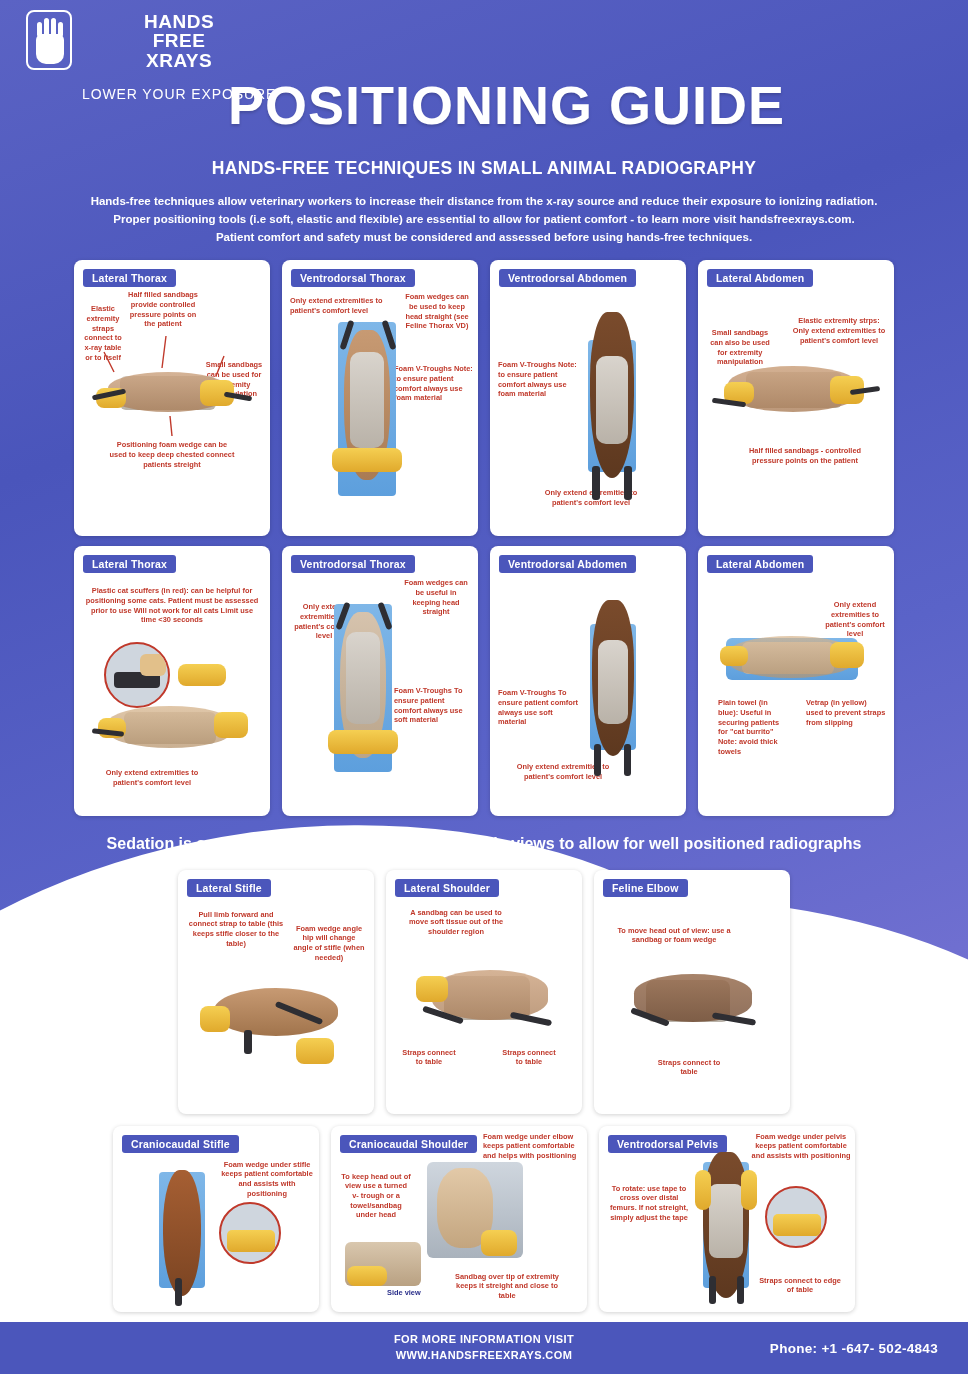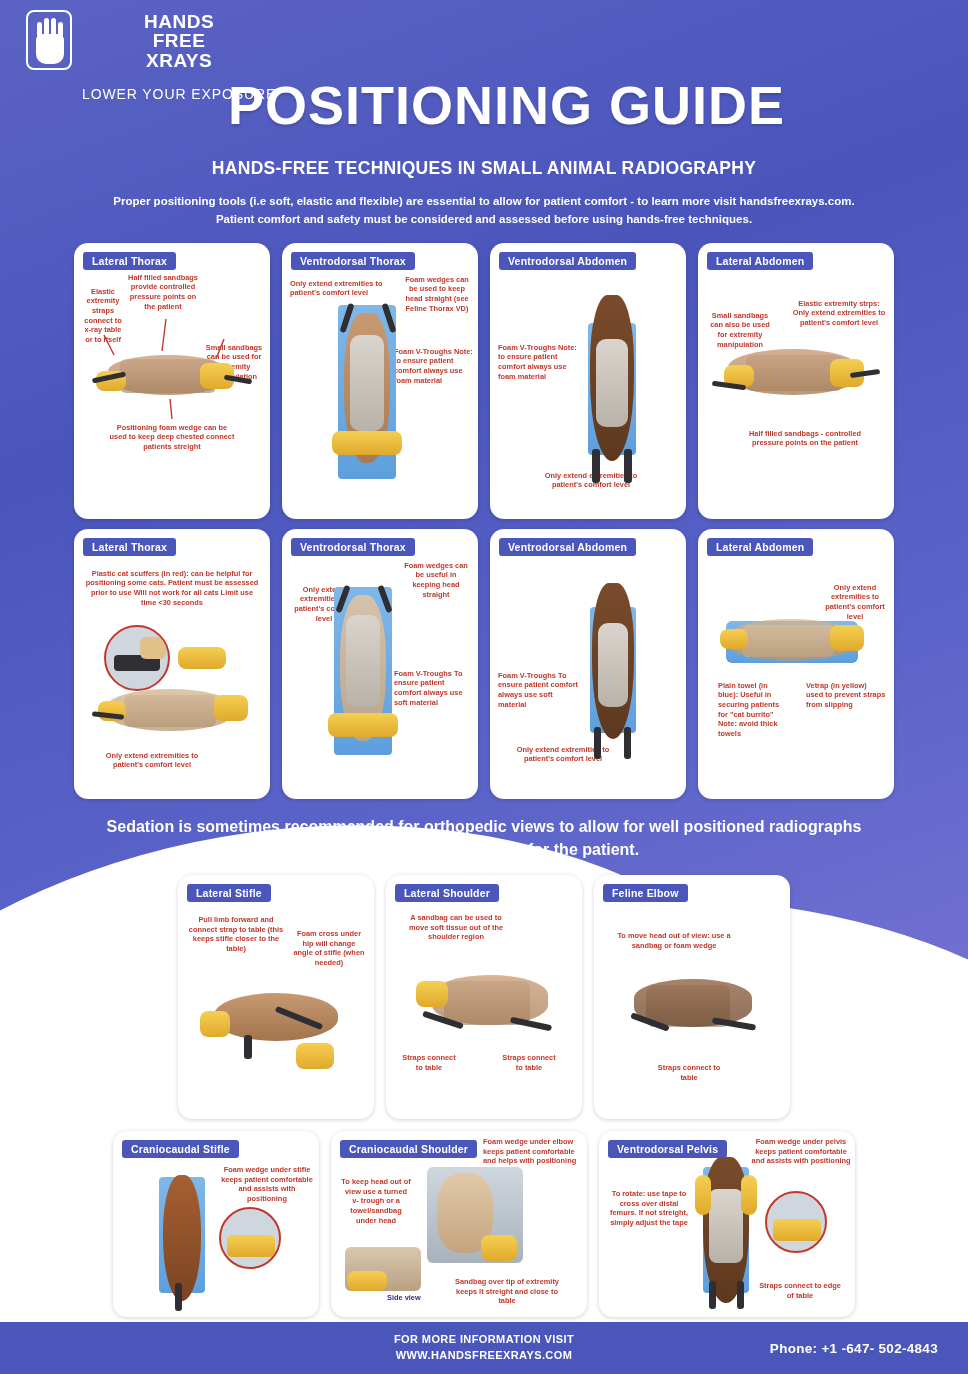--- a/index.html
+++ b/index.html
@@ -88,21 +88,21 @@
 
   .grid {
     position: relative; z-index: 3;
     display: flex; flex-wrap: wrap;
     gap: 12px;
     padding: 16px 56px 0 56px;
     justify-content: center;
   }
   .card {
     background: #ffffff;
-    border-radius: 14px;
+    border-radius: 8px;
     position: relative;
     box-shadow: 0 1px 4px rgba(0,0,0,.18);
     overflow: hidden;
   }
   .card-label {
     display:inline-block;
     background: #4b56bb;
     color: #fff;
     font-size: 10.5px;
     font-weight: bold;
@@ -188,20 +188,21 @@
         <span class="l1">HANDS</span>
         <span class="l2">FREE</span>
         <span class="l3">XRAYS</span>
         <span class="tag">LOWER YOUR EXPOSURE</span>
       </div>
     </div>
 
     <div class="title">POSITIONING GUIDE</div>
     <div class="subtitle">HANDS-FREE TECHNIQUES IN SMALL ANIMAL RADIOGRAPHY</div>
     <div class="intro">
+      <div>Hands-free techniques allow veterinary workers to increase their distance from the x-ray source and reduce their exposure to ionizing radiation.</div>
       <div>Proper positioning tools (i.e soft, elastic and flexible) are essential to allow for patient comfort - to learn more visit handsfreexrays.com.</div>
       <div>Patient comfort and safety must be considered and assessed before using hands-free techniques.</div>
     </div>
   </div>
 
   <div class="grid" style="padding-top:14px;">
 
     <div class="card" style="width:196px;height:276px;">
       <div class="card-label">Lateral Thorax</div>
       <div class="note red" style="left:8px;top:44px;width:42px;text-align:center;">Elastic extremity straps connect to x-ray table or to itself</div>
@@ -311,29 +312,28 @@
       <div class="anim vtrough" style="left:28px;top:92px;width:132px;height:42px;border-radius:6px;"></div>
       <div class="anim xray" style="left:44px;top:96px;width:92px;height:32px;"></div>
       <div class="anim body-tan" style="left:30px;top:90px;width:126px;height:42px;opacity:.7;background:linear-gradient(180deg,#d6b48c,#b8956d);"></div>
       <div class="anim sandbag" style="left:22px;top:100px;width:28px;height:20px;"></div>
       <div class="anim sandbag" style="left:132px;top:96px;width:34px;height:26px;"></div>
     </div>
   </div>
 
   <div class="band">
     <div>Sedation is sometimes recommended for orthopedic views to allow for well positioned radiographs</div>
-    <div>while providing analgesia for the patient.</div>
   </div>
 
   <div class="grid" style="padding-top:14px;">
 
     <div class="card" style="width:196px;height:244px;">
       <div class="card-label">Lateral Stifle</div>
       <div class="note red" style="left:8px;top:40px;width:100px;text-align:center;">Pull limb forward and connect strap to table (this keeps stifle closer to the table)</div>
-      <div class="note red" style="left:114px;top:54px;width:74px;text-align:center;">Foam cross under hip will change angle of stifle (when needed)</div>
+      <div class="note red" style="left:114px;top:54px;width:74px;text-align:center;">Foam wedge angle hip will change angle of stifle (when needed)</div>
       <div class="anim body-tan" style="left:36px;top:118px;width:124px;height:48px;border-radius:50%/46%;background:linear-gradient(180deg,#c79a73,#a1744c);"></div>
       <div class="anim sandbag" style="left:22px;top:136px;width:30px;height:26px;"></div>
       <div class="anim sandbag" style="left:118px;top:168px;width:38px;height:26px;"></div>
       <div class="anim darkleg" style="left:96px;top:140px;width:50px;height:6px;transform:rotate(22deg);"></div>
       <div class="anim darkleg" style="left:66px;top:160px;width:8px;height:24px;"></div>
     </div>
 
     <div class="card" style="width:196px;height:244px;">
       <div class="card-label">Lateral Shoulder</div>
       <div class="note red" style="left:14px;top:38px;width:112px;text-align:center;">A sandbag can be used to move soft tissue out of the shoulder region</div>

